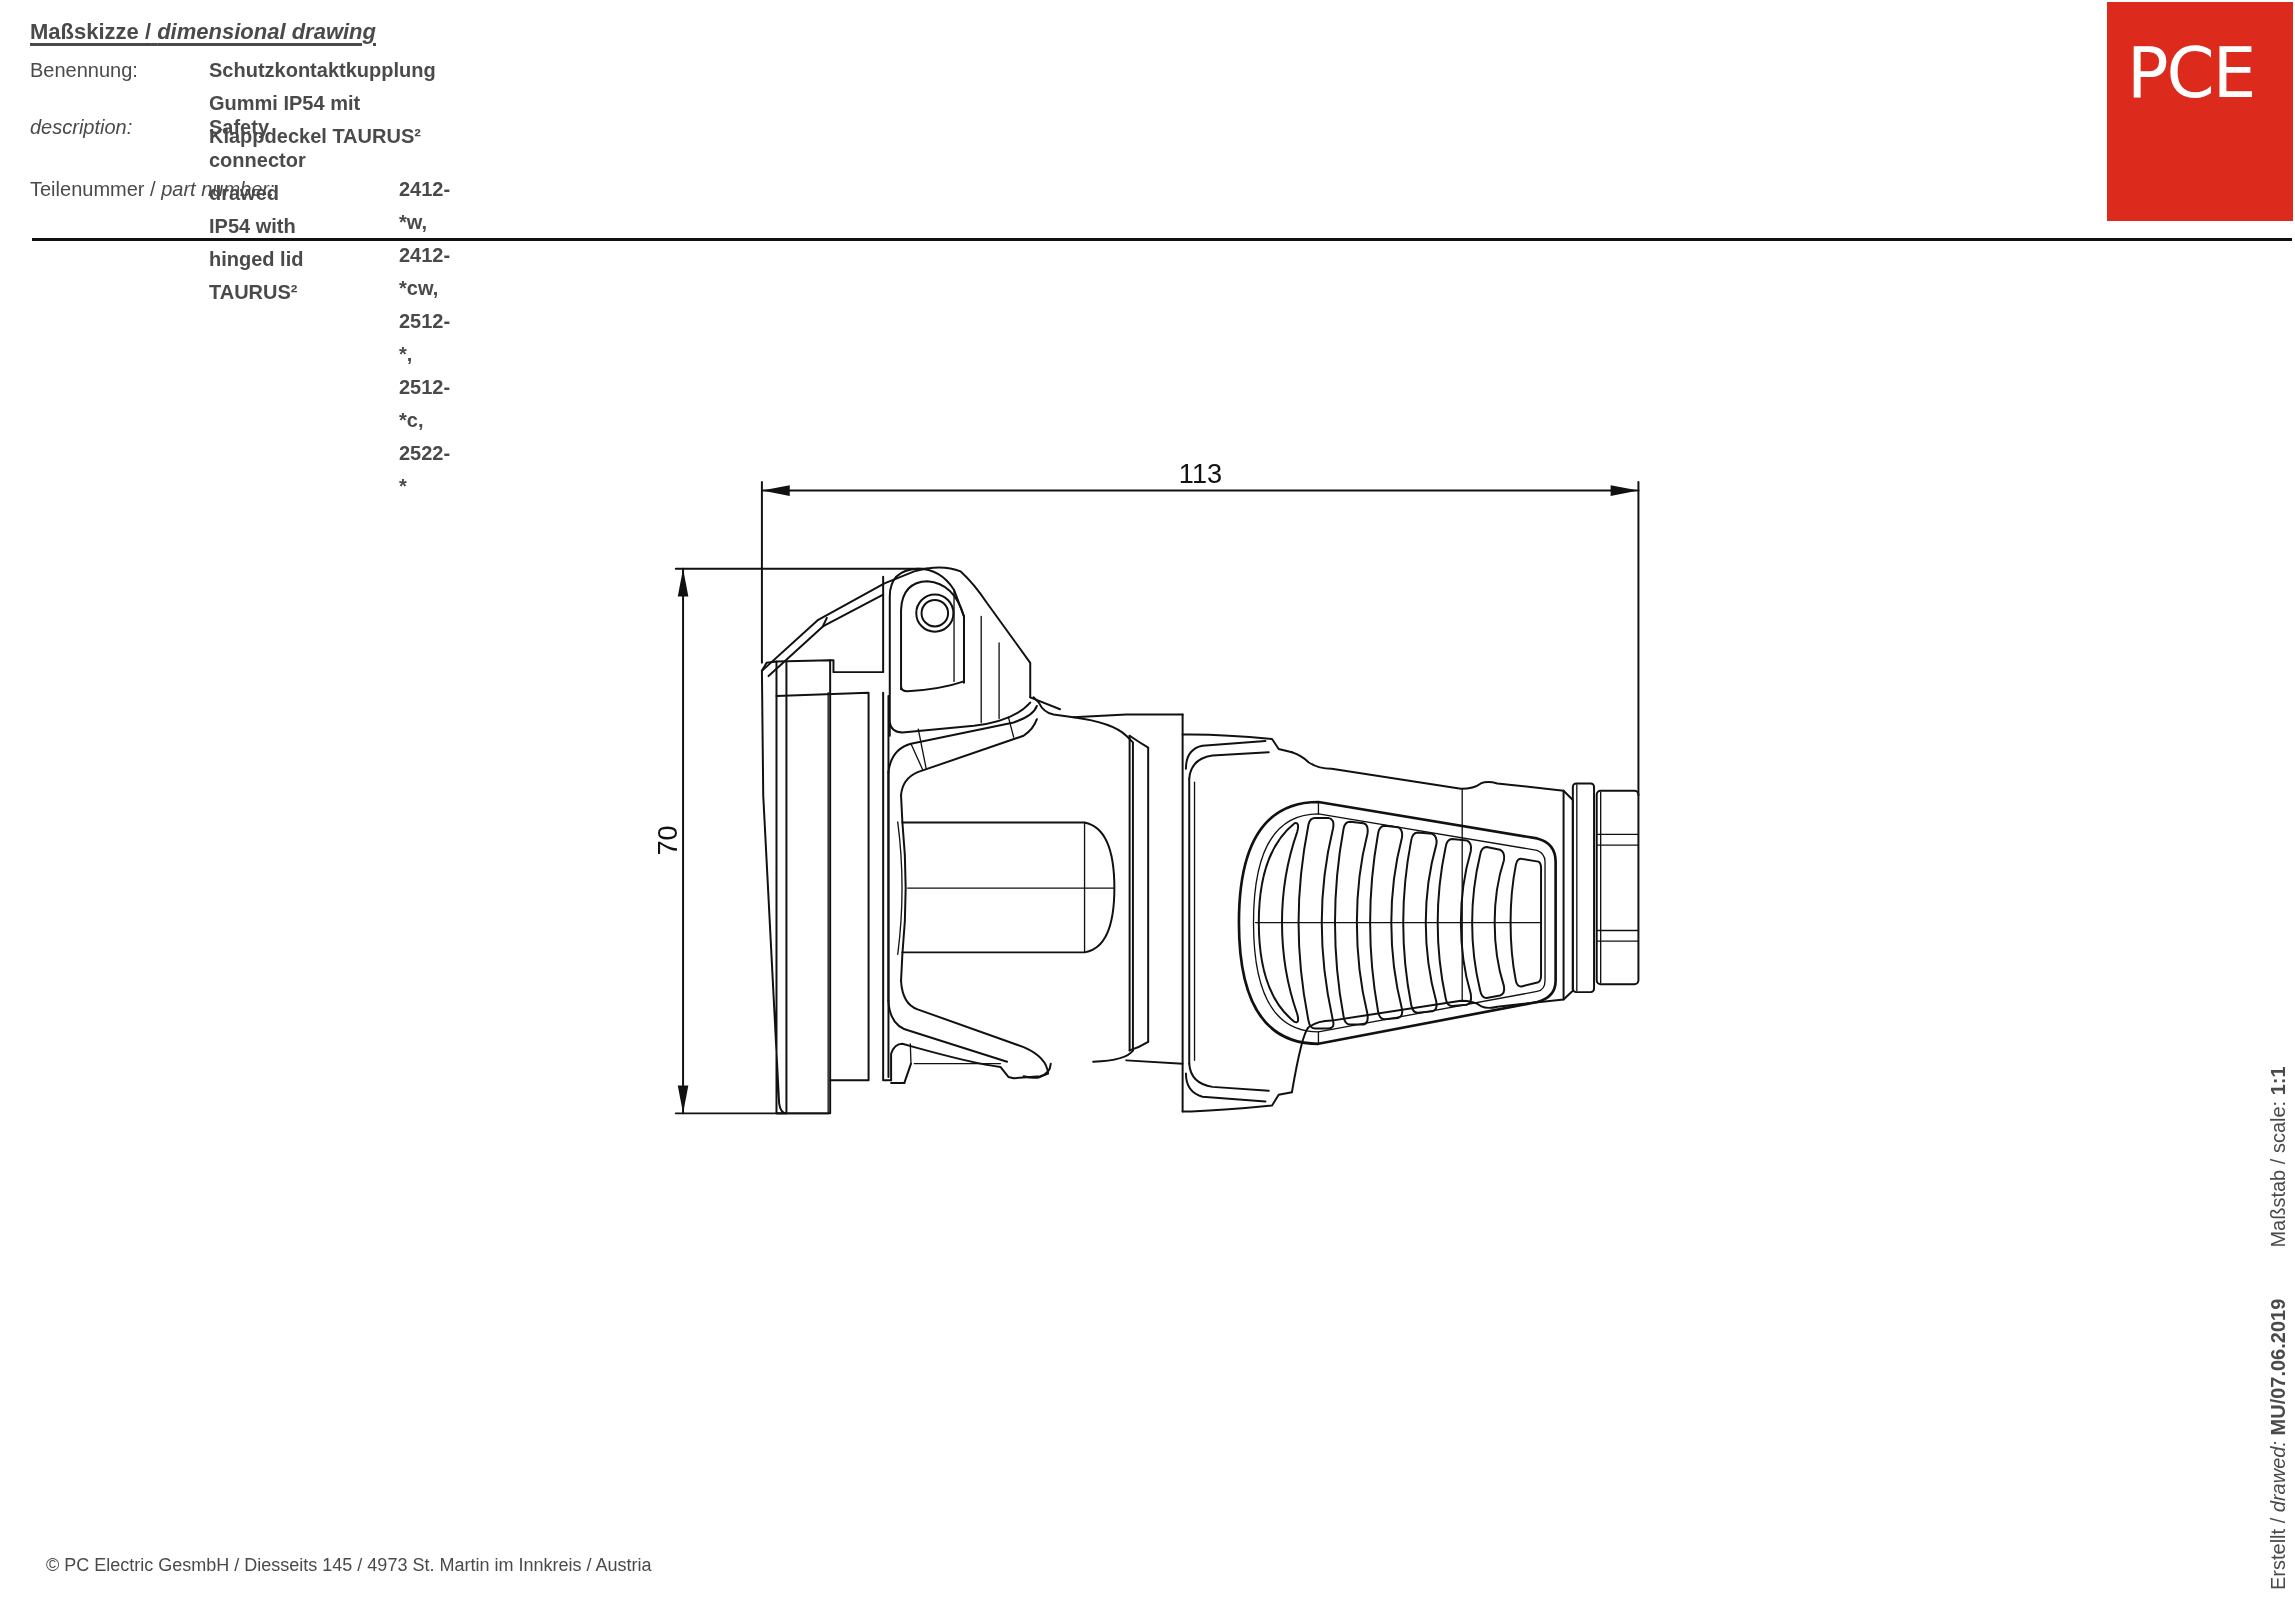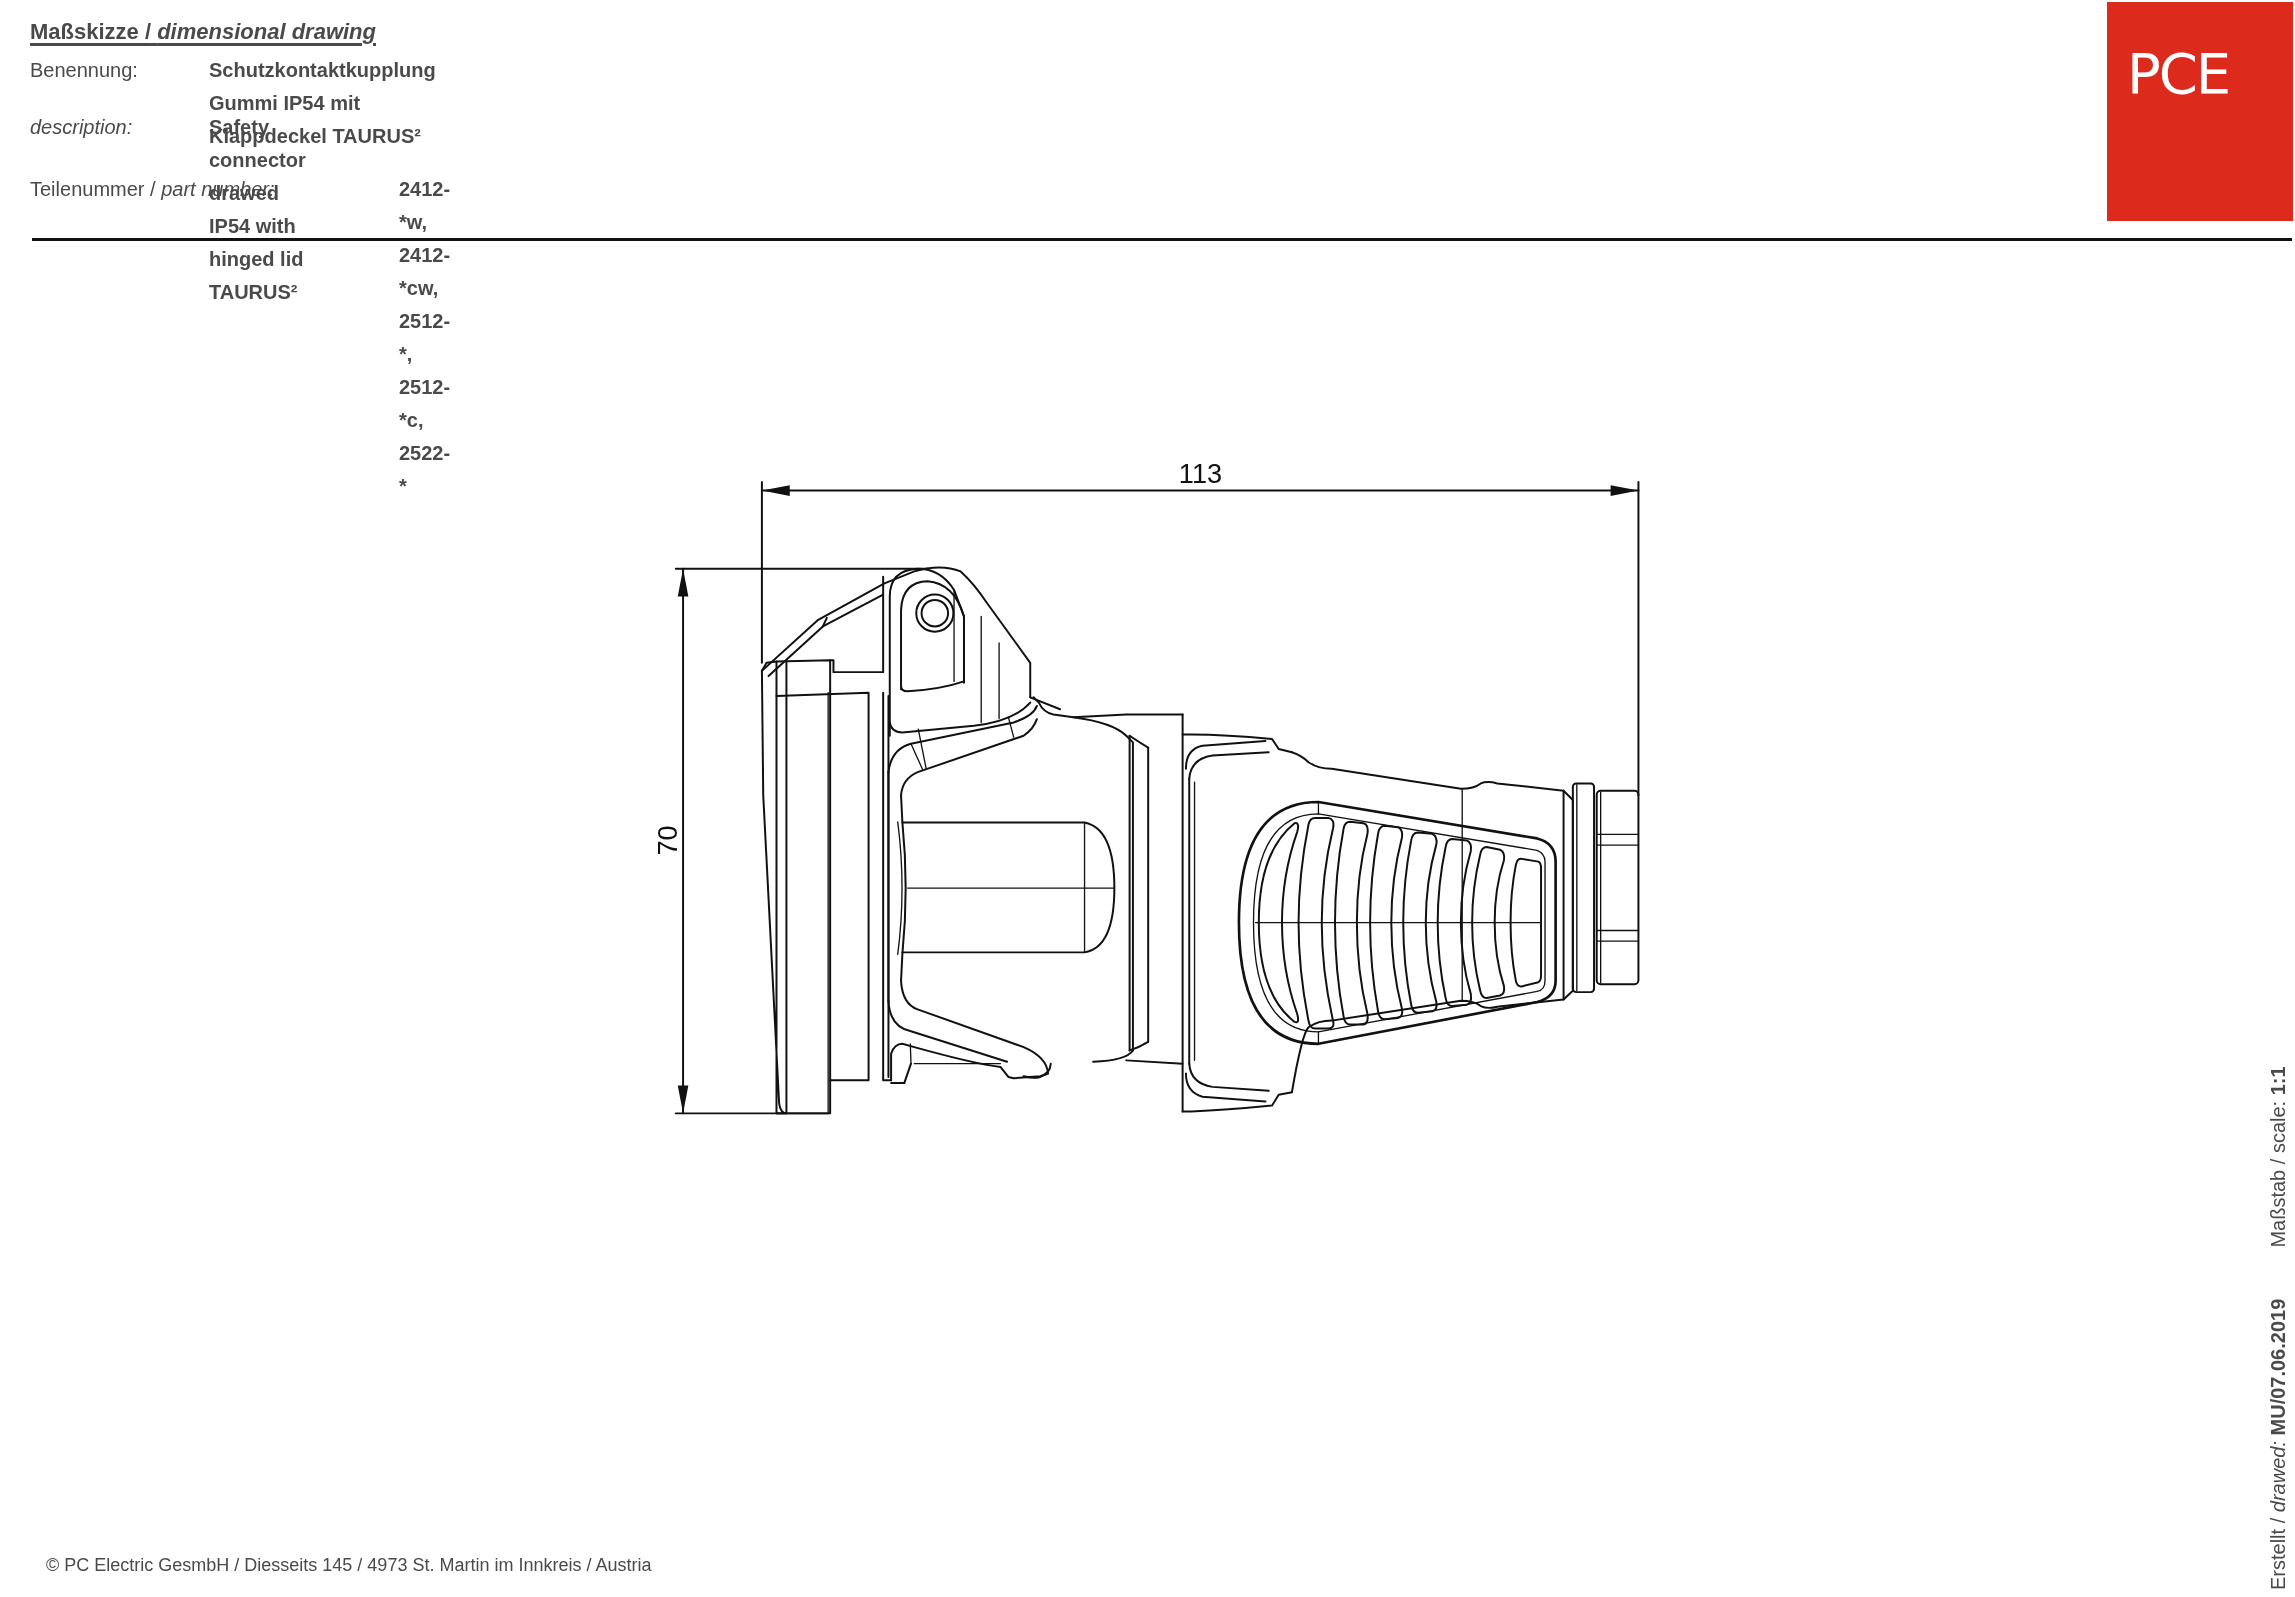--- a/index.html
+++ b/index.html
@@ -15,21 +15,21 @@
   #row-name { top: 54px; }
   #row-name .val { left: 179px; }
   #row-desc { top: 111px; }
   #row-desc .lbl { font-style: italic; }
   #row-desc .val { left: 179px; }
   #row-part { top: 173px; }
   #row-part .it { font-style: italic; }
   #row-part .val { left: 369px; }
   #rule { position: absolute; left: 32px; top: 238px; width: 2260px; height: 3.3px; background: #111; }
   #logo { position: absolute; left: 2107px; top: 2px; width: 186px; height: 219px; background: #dc2a1c; }
-  #logo span { position: absolute; left: 20px; top: 37px; font-size: 56px; font-weight: normal;
+  #logo span { position: absolute; left: 20px; top: 37px; font-size: 69px; font-weight: normal;
                color: #ffffff; letter-spacing: -2px; line-height: 69px; font-family: "DejaVu Sans", sans-serif; }
   #drawing { position: absolute; left: 0; top: 0; }
   #side-text { position: absolute; left: 2266px; top: 1590px; transform-origin: 0 0; transform: rotate(-90deg);
                font-size: 20px; line-height: 24px; white-space: nowrap; color: #4a4a4a; }
   #side-text .it { font-style: italic; }
   #side-text b { font-weight: bold; }
   #side-text .gap { display: inline-block; width: 40px; }
   #footer { left: 46px; top: 1553px; font-size: 18px; line-height: 24px; }
   .dimlabel { font-family: "Liberation Sans", sans-serif; font-size: 41px; fill: #111; }
 </style>

